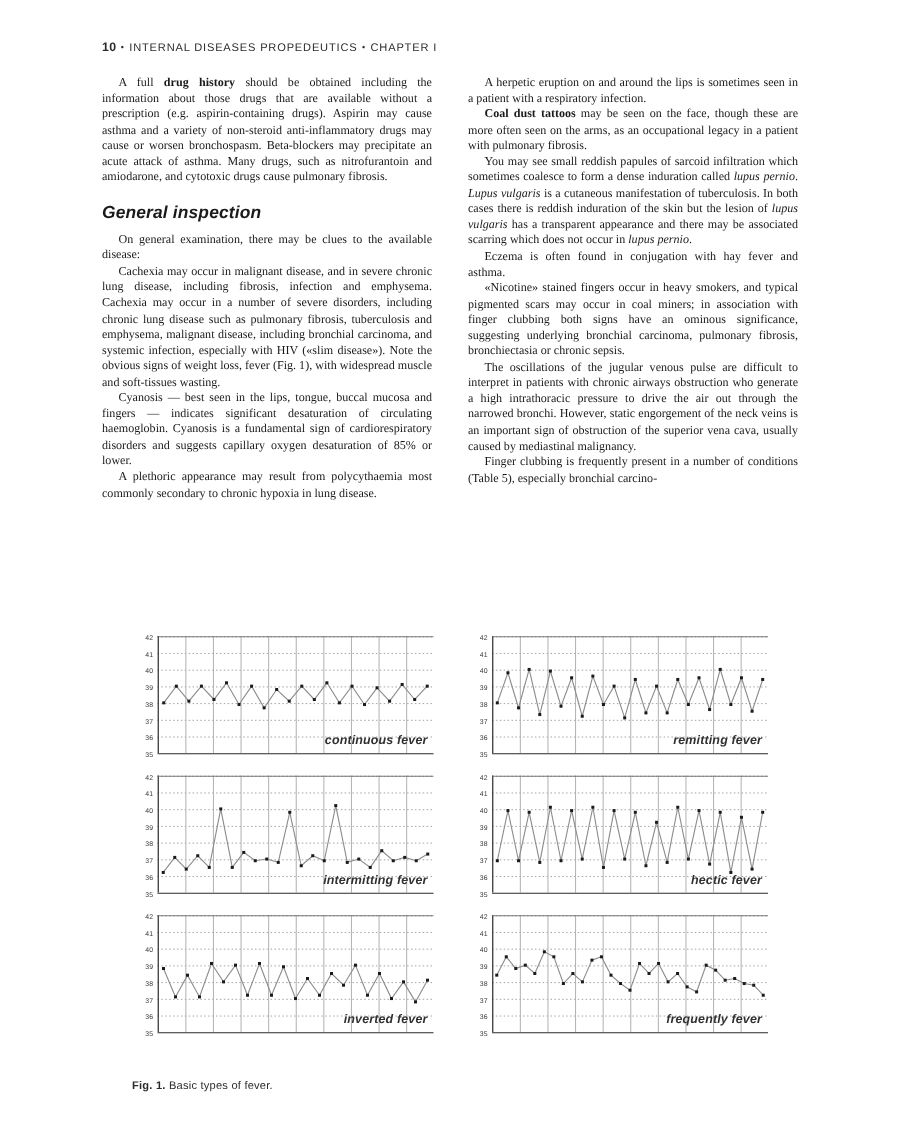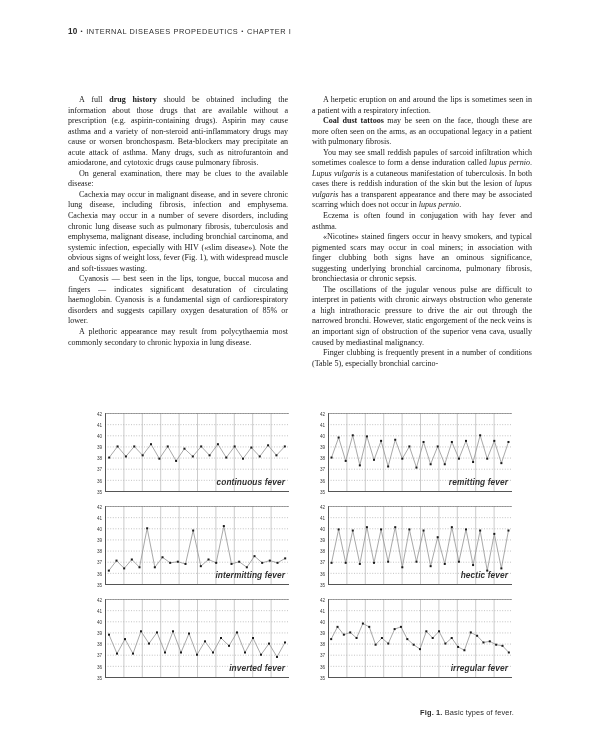--- a/index.html
+++ b/index.html
@@ -30,21 +30,21 @@
   .running-head .sep{padding:0 3px;font-size:6px;position:relative;top:-1px;}
 
   
   .columns{
     position:absolute;
     left:68px; top:50px;
     width:464px;
     display:flex;
     gap:24px;
   }
-  .col{width:220px;margin-top:45px;}
+  .col{width:220px;}
   .col p{
     margin:0;
     font-size:8.05px;
     line-height:10.55px;
     text-align:justify;
     text-justify:inter-word;
     text-indent:11px;
     -webkit-hyphens:none;hyphens:none;
     word-spacing:0px;
   }
@@ -56,23 +56,22 @@
     font-size:11.6px;
     letter-spacing:.1px;
     text-indent:0;
   }
   b{font-weight:bold;}
   i{font-style:italic;}
 
   
   .figure{
     position:absolute;
-    left:88px; top:409px;
+    left:88px; top:420px;
     width:426px;
-    text-align:right;
   }
   .charts-grid{
     display:grid;
     grid-template-columns:203px 203px;
     grid-template-rows:repeat(3, 92px);
     column-gap:20px;
     row-gap:1px;
   }
   .chart{
     position:relative;
@@ -108,20 +107,21 @@
 
   <div class="running-head">
     <span class="folio">10</span><span class="sep">•</span><span>INTERNAL DISEASES PROPEDEUTICS</span><span class="sep">•</span><span>CHAPTER I</span>
   </div>
 
   <div class="columns">
 
     <div class="col">
       <p><span>A full </span><b>drug history</b><span> should be obtained including the information about those drugs that are available without a prescription (e.g. aspirin-containing drugs). Aspirin may cause asthma and a variety of non-steroid anti-inflammatory drugs may cause or worsen bronchospasm. Beta-blockers may precipitate an acute attack of asthma. Many drugs, such as nitrofurantoin and amiodarone, and cytotoxic drugs cause pulmonary fibrosis.</span></p>
 
+      <h2>General inspection</h2>
 
       <p>On general examination, there may be clues to the available disease:</p>
       <p>Cachexia may occur in malignant disease, and in severe chronic lung disease, including fibrosis, infection and emphysema. Cachexia may occur in a number of severe disorders, including chronic lung disease such as pulmonary fibrosis, tuberculosis and emphysema, malignant disease, including bronchial carcinoma, and systemic infection, especially with HIV («slim disease»). Note the obvious signs of weight loss, fever (Fig. 1), with widespread muscle and soft-tissues wasting.</p>
       <p>Cyanosis — best seen in the lips, tongue, buccal mucosa and fingers — indicates significant desaturation of circulating haemoglobin. Cyanosis is a fundamental sign of cardiorespiratory disorders and suggests capillary oxygen desaturation of 85% or lower.</p>
       <p>A plethoric appearance may result from polycythaemia most commonly secondary to chronic hypoxia in lung disease.</p>
     </div>
 
     <div class="col">
       <p>A herpetic eruption on and around the lips is sometimes seen in a patient with a respiratory infection.</p>
       <p><b>Coal dust tattoos</b><span> may be seen on the face, though these are more often seen on the arms, as an occupational legacy in a patient with pulmonary fibrosis.</span></p>
@@ -475,19 +475,19 @@
             <rect x="146.07" y="50.91" width="2" height="2" fill="#1b1b1b"></rect>
             <rect x="152.41" y="54.26" width="2" height="2" fill="#1b1b1b"></rect>
             <rect x="158.76" y="36.43" width="2" height="2" fill="#1b1b1b"></rect>
             <rect x="165.10" y="39.77" width="2" height="2" fill="#1b1b1b"></rect>
             <rect x="171.45" y="46.46" width="2" height="2" fill="#1b1b1b"></rect>
             <rect x="177.79" y="45.34" width="2" height="2" fill="#1b1b1b"></rect>
             <rect x="184.14" y="48.69" width="2" height="2" fill="#1b1b1b"></rect>
             <rect x="190.48" y="49.80" width="2" height="2" fill="#1b1b1b"></rect>
             <rect x="196.83" y="56.49" width="2" height="2" fill="#1b1b1b"></rect>
           </svg>
-        <div class="chart-caption">irregular fever</div>
+        <div class="chart-caption">frequently fever</div>
       </div>
     </div>
     <div class="fig-caption"><b>Fig. 1.</b><span> Basic types of fever.</span></div>
   </div>
 
 </div>
 
 </body></html>

